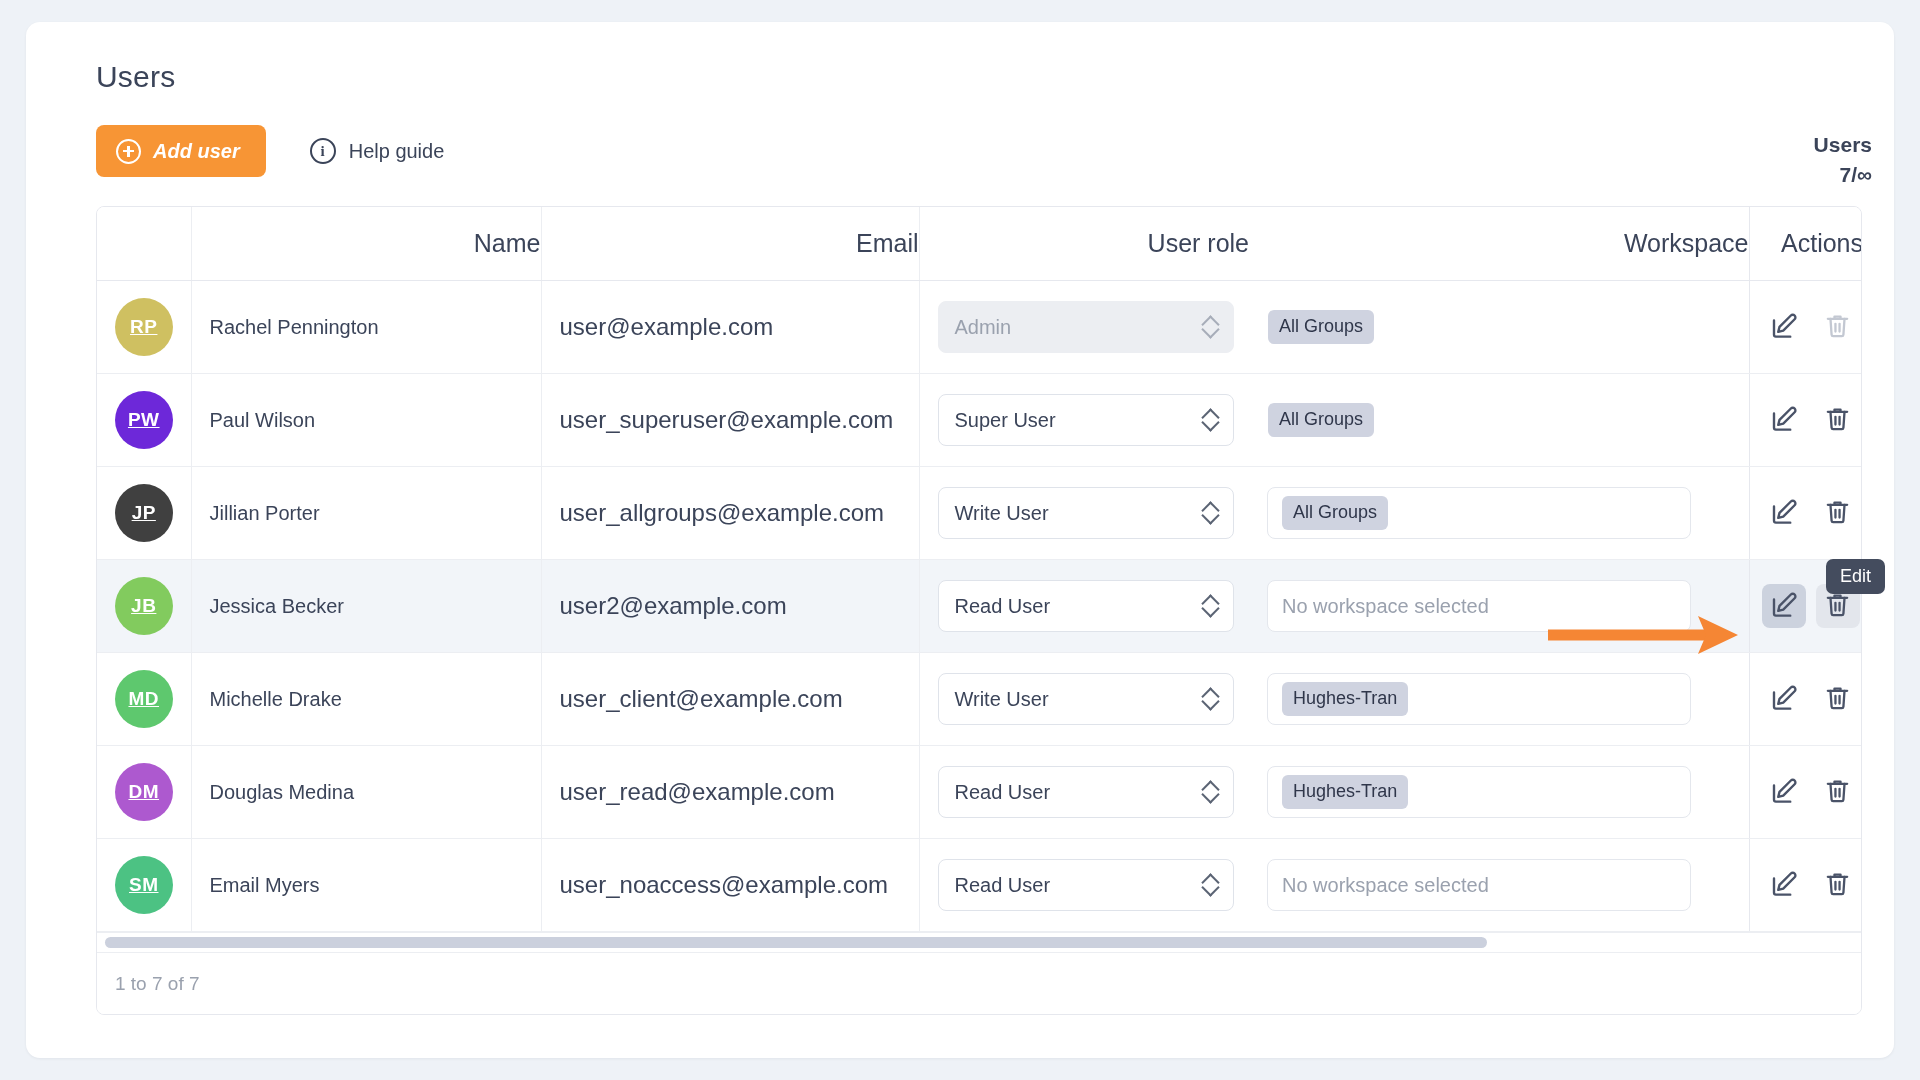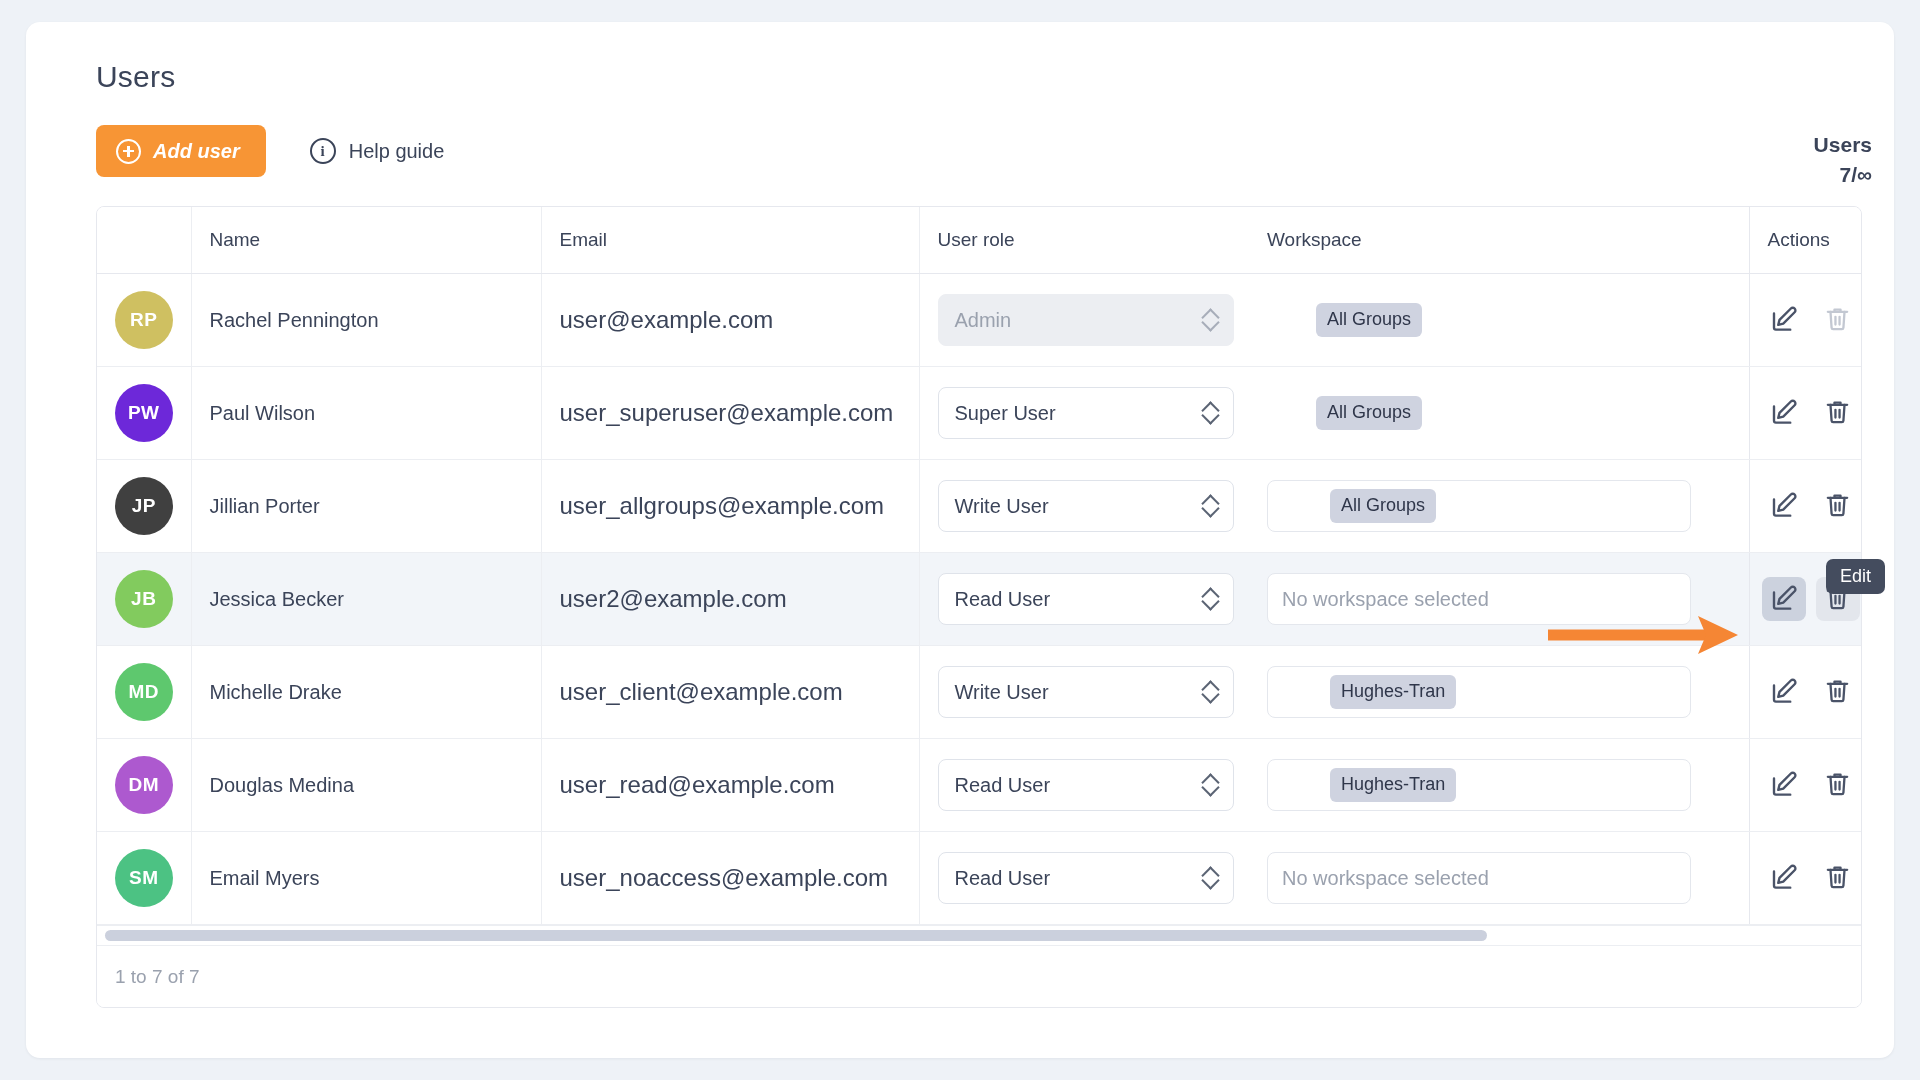--- a/index.html
+++ b/index.html
@@ -104,25 +104,25 @@
   .table-wrap {
     margin: 28px 0 0 34px;
     width: 1766px;
     border: 1px solid #e6e8ee;
     border-radius: 8px;
     position: relative;
     overflow: hidden;
   }
   table { border-collapse: collapse; width: 100%; table-layout: fixed; }
   th {
-    text-align: left;
+    text-align: right;
     font-weight: 400;
-    font-size: 19px;
+    font-size: 25px;
     color: #3b4459;
-    padding: 22px 0 22px 18px;
+    padding: 22px 0 22px 9px;
     border-bottom: 1px solid #e6e8ee;
     background: #fff;
   }
   td {
     border-bottom: 1px solid #eceef2;
     padding: 0 0 0 18px;
     height: 93px;
     vertical-align: middle;
     background: #fff;
   }
@@ -147,20 +147,21 @@
 
   .avatar {
     width: 58px; height: 58px;
     border-radius: 50%;
     display: inline-flex;
     align-items: center; justify-content: center;
     color: #ffffff;
     font-size: 19px;
     font-weight: 700;
     letter-spacing: .5px;
+    text-decoration: underline;
   }
   .cell-name { font-size: 20px; color: #3b4459; }
   .cell-mail { font-size: 24px; color: #3b4459; }
 
   .select {
     width: 296px;
     height: 52px;
     border: 1px solid #dfe3ea;
     border-radius: 8px;
     background: #ffffff;
@@ -210,21 +211,20 @@
   .ws-box.bare { border-color: transparent; background: transparent; padding-left: 0; cursor: default; }
   .chip {
     display: inline-block;
     background: #cfd3e0;
     color: #2f3murs;
     color: #2f364a;
     border-radius: 6px;
     padding: 5px 11px;
     font-size: 18px;
     line-height: 1.3;
-    margin-left: 48px;
   }
   .ws-placeholder { color: #9aa1ae; font-size: 20px; }
 
   .actions { display: flex; align-items: center; gap: 10px; padding-left: 12px; }
   .icon-btn {
     width: 44px; height: 44px;
     border-radius: 8px;
     display: inline-flex;
     align-items: center; justify-content: center;
     cursor: pointer;

